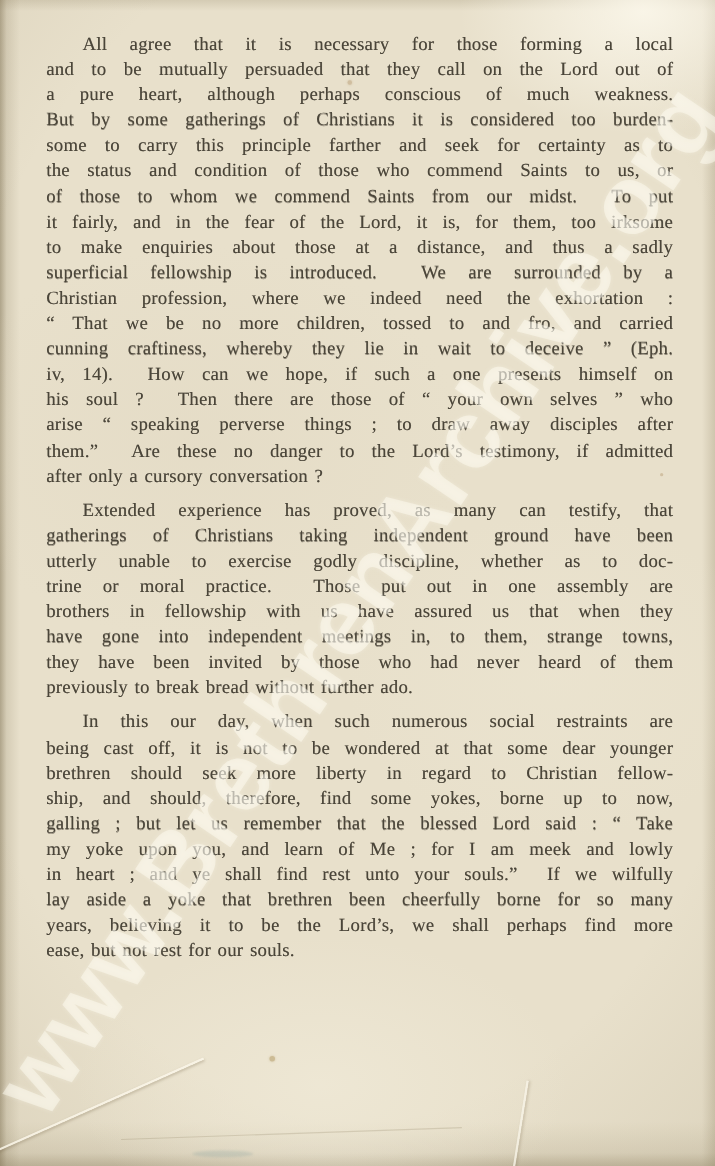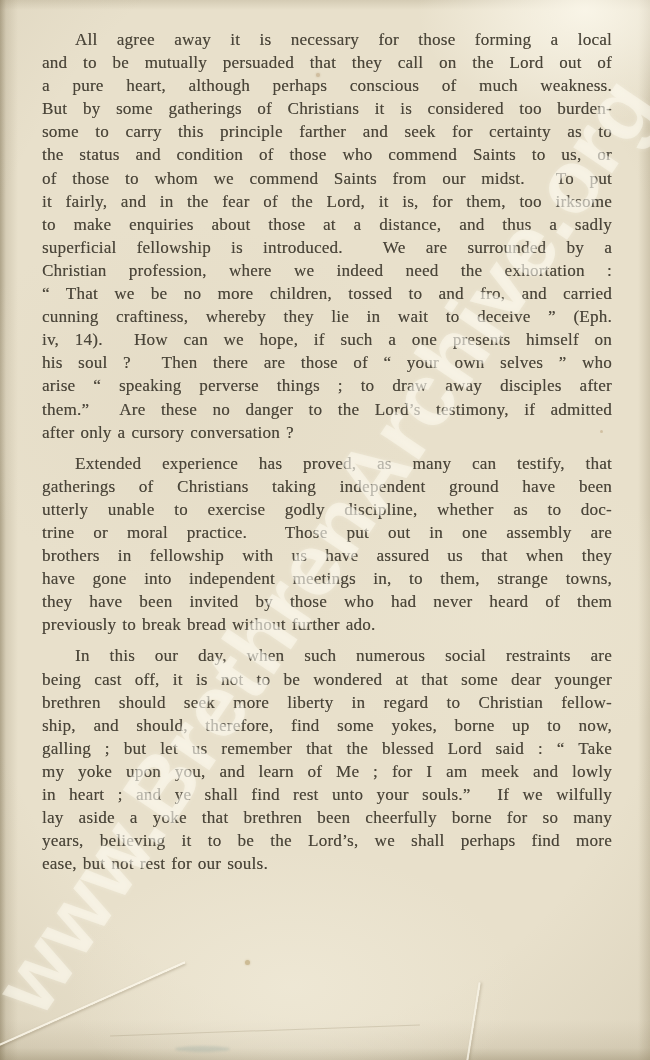--- a/index.html
+++ b/index.html
@@ -98,21 +98,21 @@
     filter: blur(1px);
     z-index: 1; pointer-events: none;
   }
 </style>
 </head>
 <body>
 
 <div class="page">
   <div class="text-block">
       <p class="paragraph">
-        <span class="line first">All agree away it is necessary for those forming a local</span>
+        <span class="line first">All agree that it is necessary for those forming a local</span>
         <span class="line">and to be mutually persuaded that they call on the Lord out of</span>
         <span class="line">a pure heart, although perhaps conscious of much weakness.</span>
         <span class="line">But by some gatherings of Christians it is considered too burden-</span>
         <span class="line">some to carry this principle farther and seek for certainty as to</span>
         <span class="line">the status and condition of those who commend Saints to us, or</span>
         <span class="line">of those to whom we commend Saints from our midst.&nbsp; To put</span>
         <span class="line">it fairly, and in the fear of the Lord, it is, for them, too irksome</span>
         <span class="line">to make enquiries about those at a distance, and thus a sadly</span>
         <span class="line">superficial fellowship is introduced.&nbsp; We are surrounded by a</span>
         <span class="line">Christian profession, where we indeed need the exhortation :</span>

